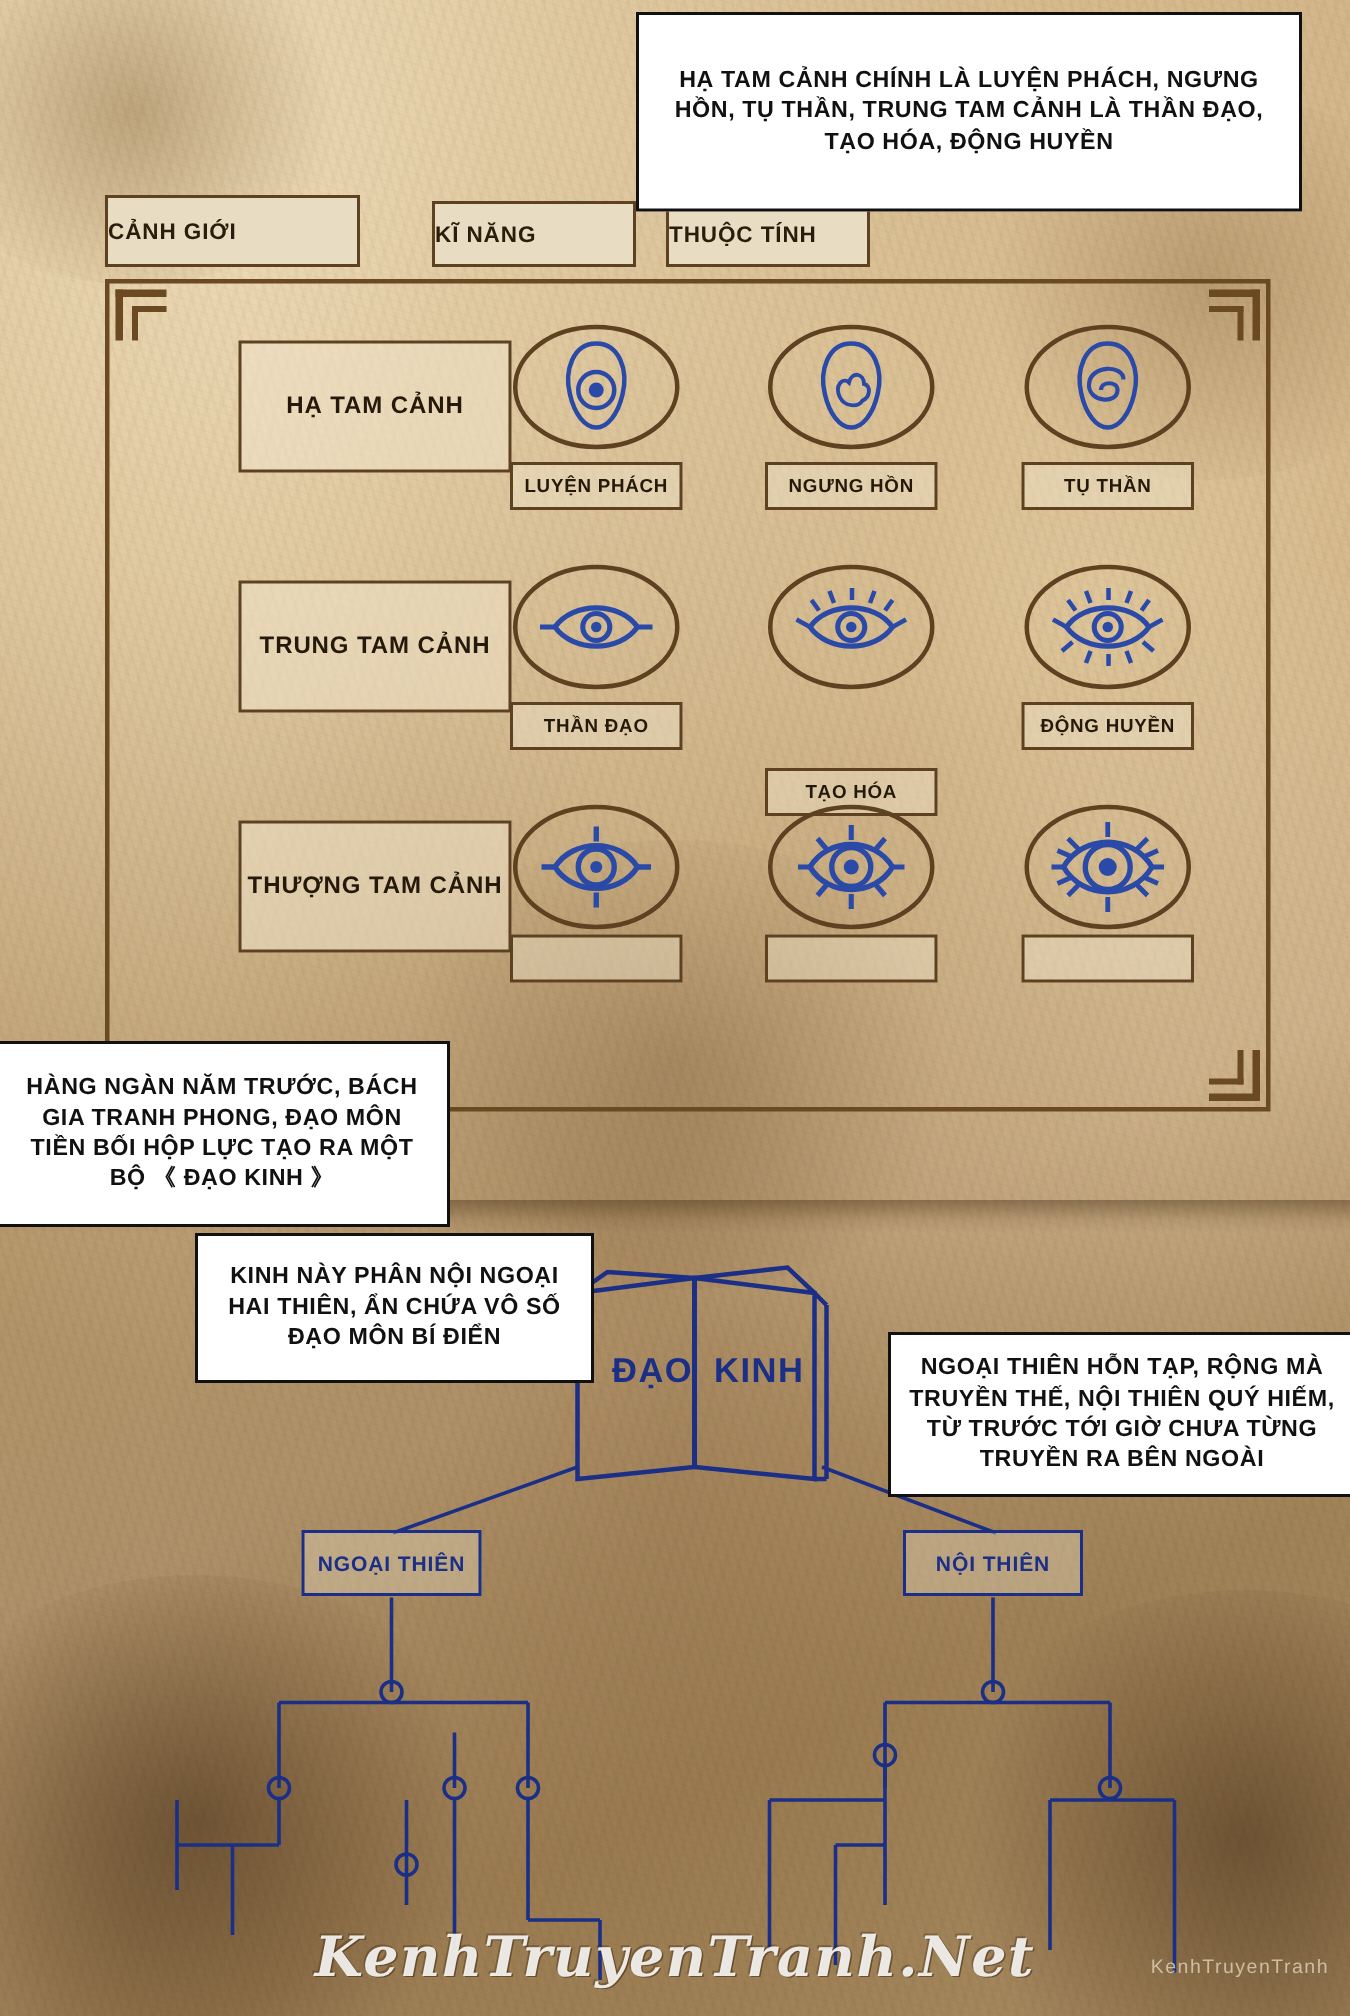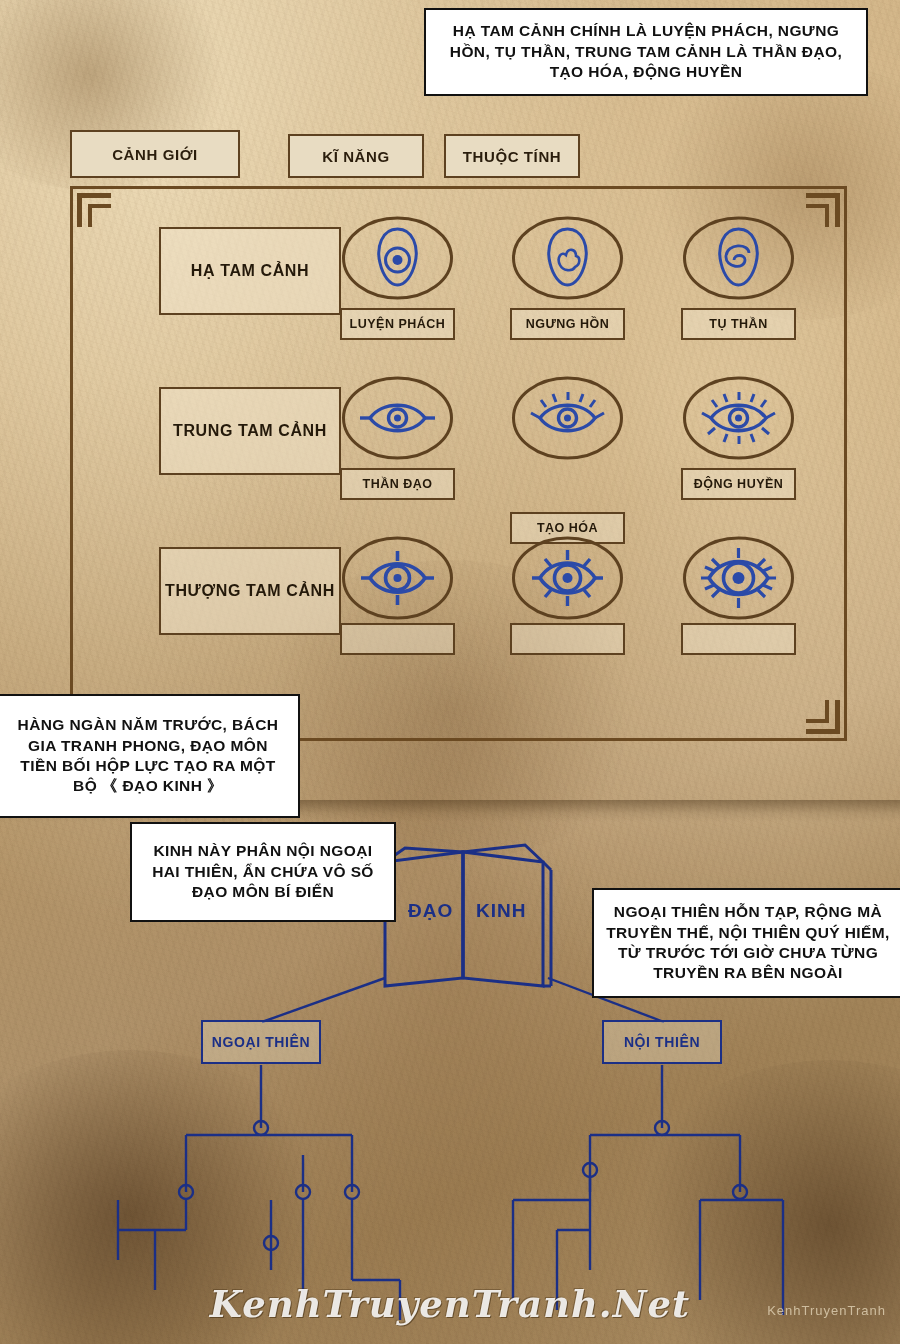--- a/index.html
+++ b/index.html
@@ -45,42 +45,42 @@
   
   .frame{
     position:absolute;left:70px;top:186px;width:777px;height:555px;
     border:3px solid #6b4a22;box-sizing:border-box;
   }
   .corner{position:absolute;width:34px;height:34px;}
   .corner i{position:absolute;background:#6b4a22;}
   .tab{
     position:absolute;background:#e8dcc2;border:2px solid #5d4120;
     color:#2a1d0c;font-weight:bold;font-size:15px;letter-spacing:.6px;
-    display:flex;align-items:center;justify-content:center;box-sizing:border-box;
+    display:flex;align-items:center;justify-content:flex-start;box-sizing:border-box;
   }
   .tier-box{
     position:absolute;border:2px solid #5d4120;background:rgba(240,228,203,.55);
     display:flex;align-items:center;justify-content:center;
     font-weight:bold;font-size:16px;color:#24190a;letter-spacing:.6px;box-sizing:border-box;margin-left:48px;
   }
   .label-box{
     position:absolute;border:2px solid #5d4120;background:rgba(240,228,203,.45);
     display:flex;align-items:center;justify-content:center;
     font-weight:bold;font-size:12.5px;color:#24190a;letter-spacing:.5px;box-sizing:border-box;
   }
   .glyph{position:absolute;}
 
   
   .node{
     position:absolute;border:2px solid #1b2f86;background:rgba(236,226,200,.35);
     color:#1b2f86;font-weight:bold;font-size:14px;letter-spacing:.6px;
     display:flex;align-items:center;justify-content:center;box-sizing:border-box;
   }
   .book-word{
-    position:absolute;color:#1b2f86;font-weight:bold;font-size:19px;letter-spacing:1px;
+    position:absolute;color:#1b2f86;font-weight:bold;font-size:23px;letter-spacing:1px;
   }
   
   .wm{
     position:absolute;left:0;right:0;bottom:18px;text-align:center;
     font-family:"DejaVu Serif", serif;font-style:italic;font-weight:bold;
     font-size:37px;color:rgba(255,255,255,.88);
     text-shadow:1px 1px 0 rgba(60,40,15,.55), -1px -1px 0 rgba(60,40,15,.35);
     letter-spacing:1px;
   }
   .wm2{
@@ -322,20 +322,20 @@
   <div class="book-word" style="left:408px;top:900px;">ĐẠO</div>
   <div class="book-word" style="left:476px;top:900px;">KINH</div>
 
   <div class="node" style="left:201px;top:1020px;width:120px;height:44px;">
     <span>NGOẠI THIÊN</span>
   </div>
   <div class="node" style="left:602px;top:1020px;width:120px;height:44px;">
     <span>NỘI THIÊN</span>
   </div>
 
-  <div class="bubble" style="left:424px;top:8px;width:444px;height:88px;display:flex;align-items:center;justify-content:center;">HẠ TAM CẢNH CHÍNH LÀ LUYỆN PHÁCH, NGƯNG HỒN, TỤ THẦN, TRUNG TAM CẢNH LÀ THẦN ĐẠO, TẠO HÓA, ĐỘNG HUYỀN</div>
+  <div class="bubble" style="left:424px;top:8px;width:444px;height:133px;display:flex;align-items:center;justify-content:center;">HẠ TAM CẢNH CHÍNH LÀ LUYỆN PHÁCH, NGƯNG HỒN, TỤ THẦN, TRUNG TAM CẢNH LÀ THẦN ĐẠO, TẠO HÓA, ĐỘNG HUYỀN</div>
   <div class="bubble" style="left:-4px;top:694px;width:304px;height:124px;display:flex;align-items:center;justify-content:center;">HÀNG NGÀN NĂM TRƯỚC, BÁCH GIA TRANH PHONG, ĐẠO MÔN TIỀN BỐI HỘP LỰC TẠO RA MỘT BỘ 《 ĐẠO KINH 》</div>
   <div class="bubble" style="left:130px;top:822px;width:266px;height:100px;display:flex;align-items:center;justify-content:center;">KINH NÀY PHÂN NỘI NGOẠI HAI THIÊN, ẨN CHỨA VÔ SỐ ĐẠO MÔN BÍ ĐIỂN</div>
   <div class="bubble" style="left:592px;top:888px;width:312px;height:110px;display:flex;align-items:center;justify-content:center;">NGOẠI THIÊN HỖN TẠP, RỘNG MÀ TRUYỀN THẾ, NỘI THIÊN QUÝ HIẾM, TỪ TRƯỚC TỚI GIỜ CHƯA TỪNG TRUYỀN RA BÊN NGOÀI</div>
 
   <div class="wm">KenhTruyenTranh.Net</div>
   <div class="wm2">KenhTruyenTranh</div>
 </div>
 
 </body></html>

